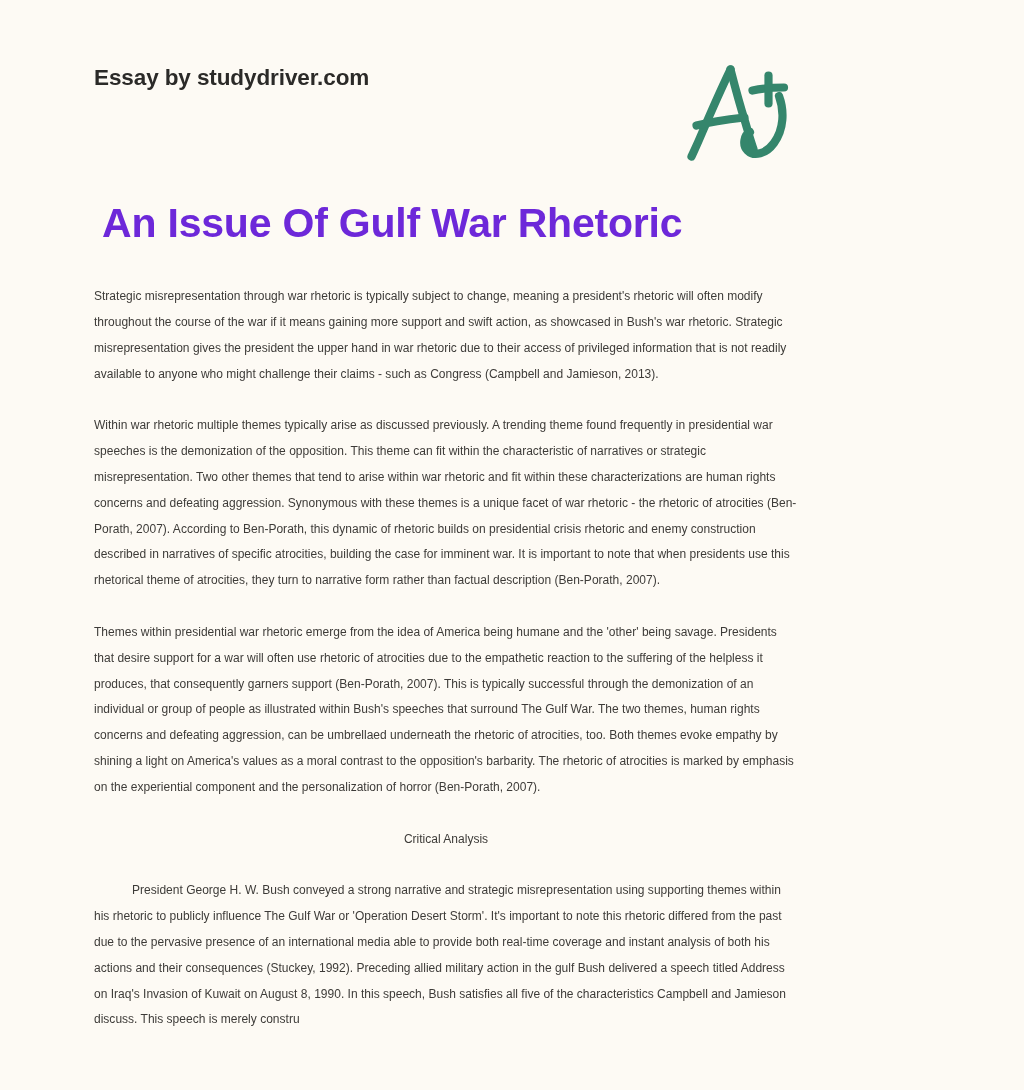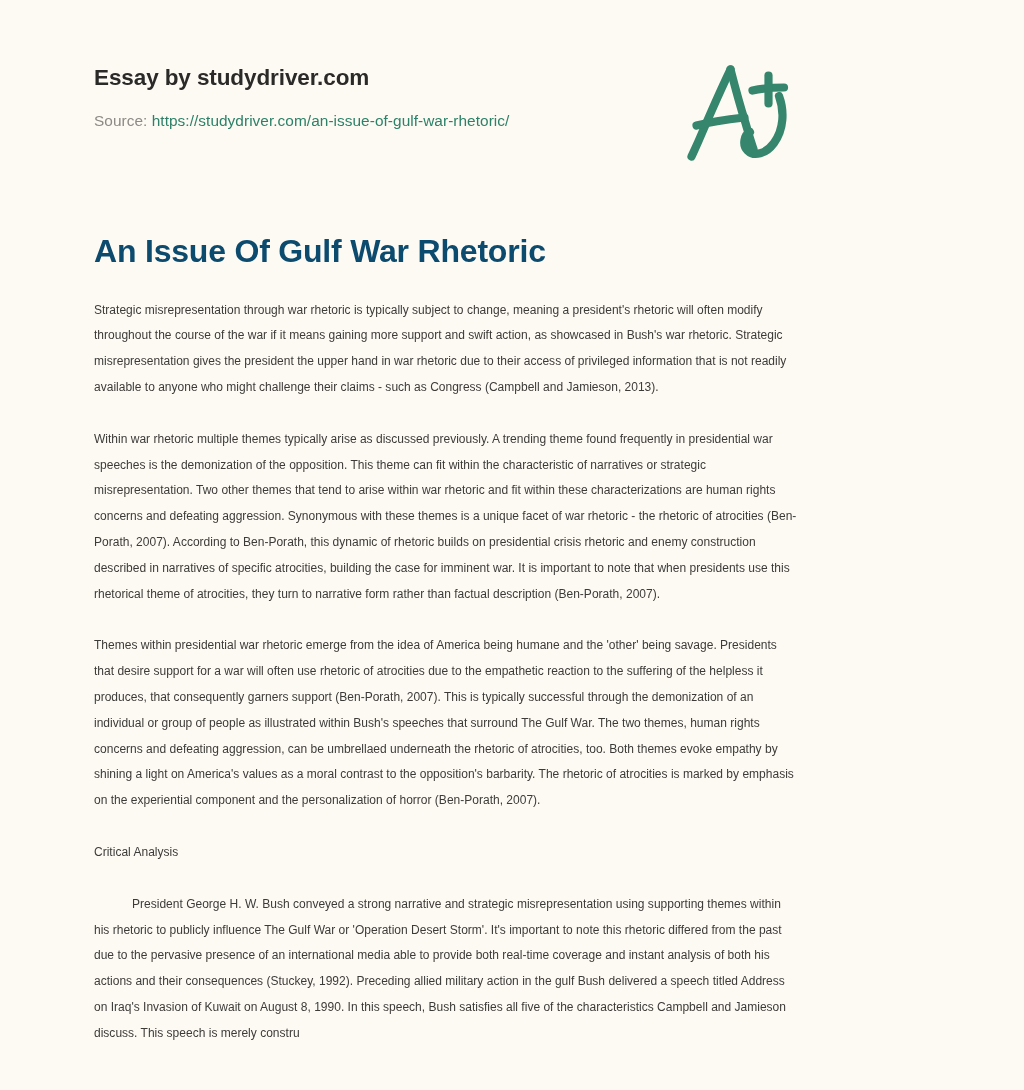--- a/index.html
+++ b/index.html
@@ -62,25 +62,25 @@
     position: absolute;
     top: 55px;
     right: 0px;
     width: 120px;
     height: 115px;
     pointer-events: none;
   }
 
   
   .doc-title {
-    margin: 0;
+    margin: 8px;
     padding-top: 99px;
-    font-size: 32px;
+    font-size: 41px;
     font-weight: bold;
-    color: #0c4a6e;
+    color: #6d28d9;
     letter-spacing: -0.2px;
     line-height: 1.25;
   }
 
   
   .body-copy {
     padding-top: 27px;
   }
 
   .body-copy p {
@@ -91,34 +91,32 @@
     letter-spacing: 0.01px;
     text-align: left;
   }
 
   .body-copy p.indented {
     text-indent: 38px;
   }
 
   .body-copy p.plain-heading {
     margin-bottom: 26px;
+    text-align: center;
   }
 </style>
 </head>
 <body>
 
 <div class="page">
 
   <div class="header">
 
     <div class="essay-by">Essay by studydriver.com</div>
 
-    <div class="source-line">
-      <span class="source-label">Source: </span><a class="source-url" href="#">https://studydriver.com/an-issue-of-gulf-war-rhetoric/</a>
-    </div>
 
     <svg class="logo" viewBox="0 0 120 115" aria-hidden="true">
       <g fill="none" stroke="#35866c" stroke-linecap="round" stroke-linejoin="round">
 
         <path d="M52.5 14.5 C 45 30, 33 57, 24 78 C 19 90, 15.5 97, 13.5 101.5" stroke-width="8.2"></path>
 
         <path d="M52.5 14.5 C 56.5 30, 62.5 52, 67.5 68 C 71 80, 73.5 89, 75.5 94" stroke-width="8.2"></path>
 
         <path d="M18.5 70.5 C 30 67.5, 49 64.5, 66.5 62.5" stroke-width="8.2"></path>
 

